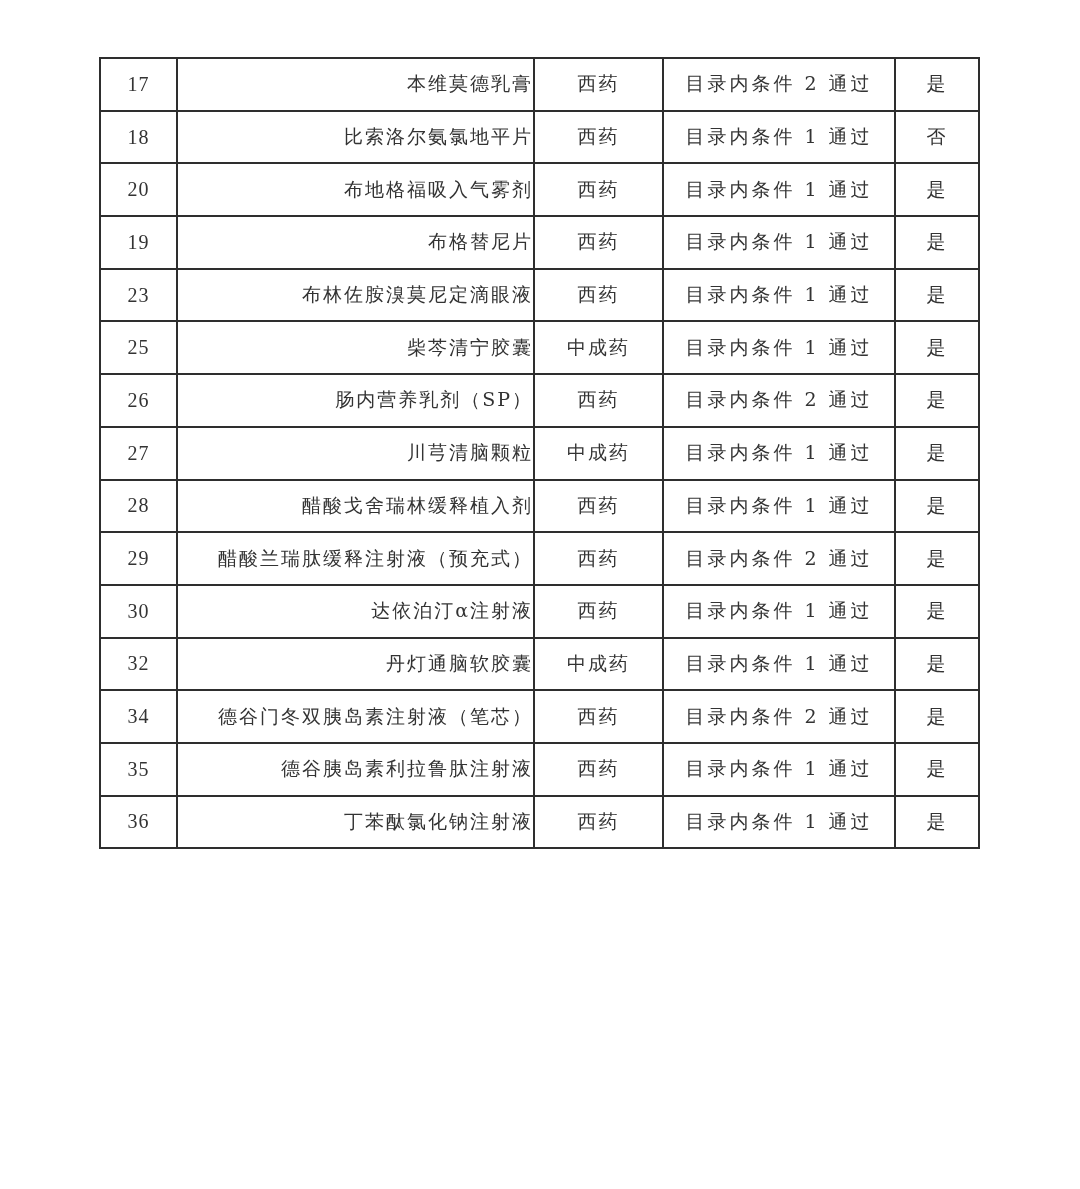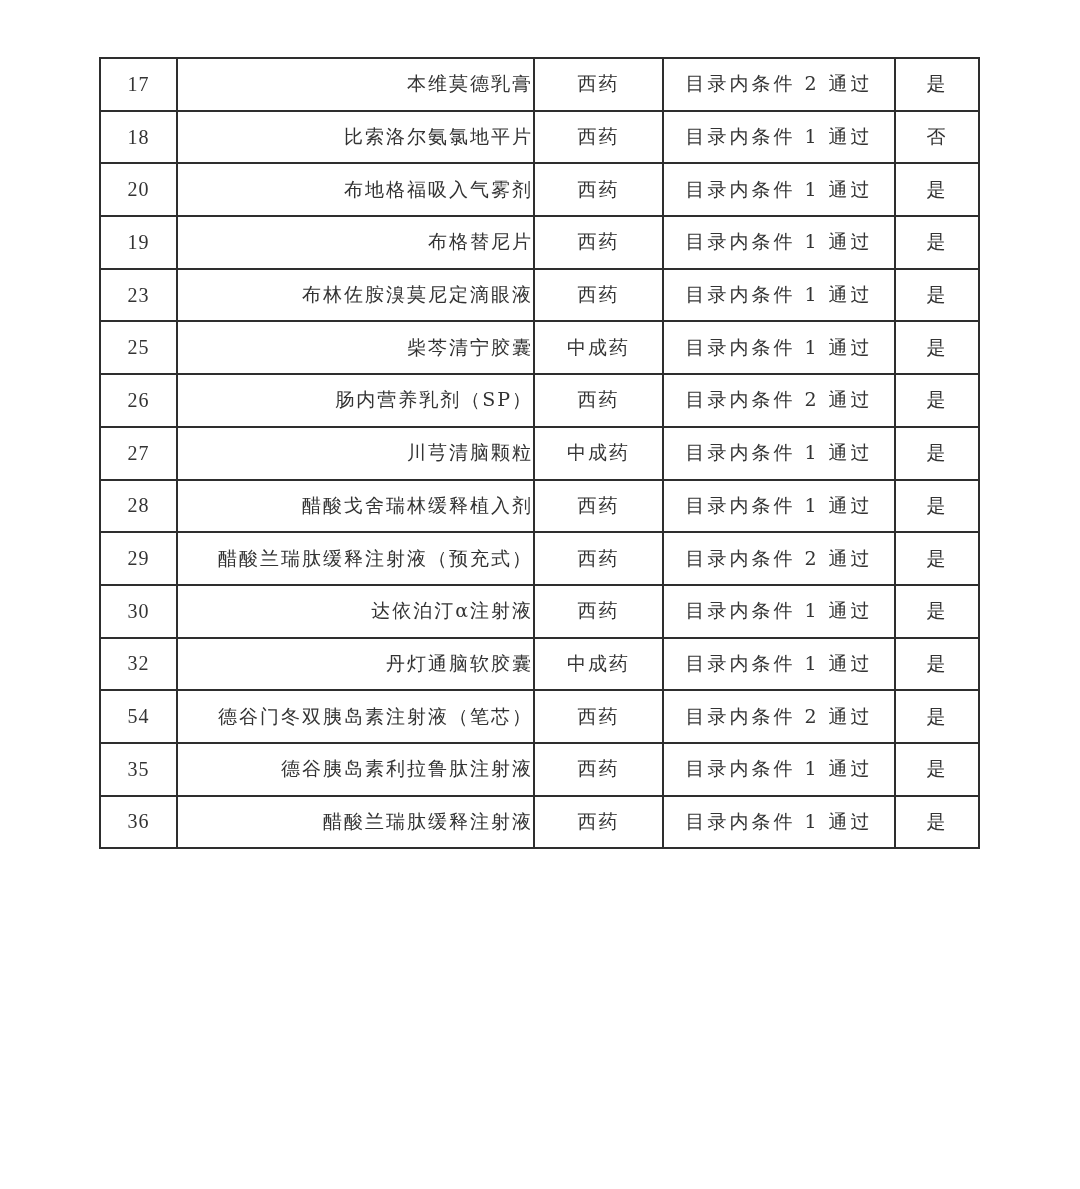--- a/index.html
+++ b/index.html
@@ -150,35 +150,35 @@
           <td class="res">是</td>
         </tr>
         <tr>
           <td class="no">32</td>
           <td class="name">丹灯通脑软胶囊</td>
           <td class="type">中成药</td>
           <td class="cond">目录内条件 1 通过</td>
           <td class="res">是</td>
         </tr>
         <tr>
-          <td class="no">54</td>
+          <td class="no">34</td>
           <td class="name">德谷门冬双胰岛素注射液（笔芯）</td>
           <td class="type">西药</td>
           <td class="cond">目录内条件 2 通过</td>
           <td class="res">是</td>
         </tr>
         <tr>
           <td class="no">35</td>
           <td class="name">德谷胰岛素利拉鲁肽注射液</td>
           <td class="type">西药</td>
           <td class="cond">目录内条件 1 通过</td>
           <td class="res">是</td>
         </tr>
         <tr>
           <td class="no">36</td>
-          <td class="name">醋酸兰瑞肽缓释注射液</td>
+          <td class="name">丁苯酞氯化钠注射液</td>
           <td class="type">西药</td>
           <td class="cond">目录内条件 1 通过</td>
           <td class="res">是</td>
         </tr>
       </tbody>
   </table>
 </div>
 
 </body></html>

